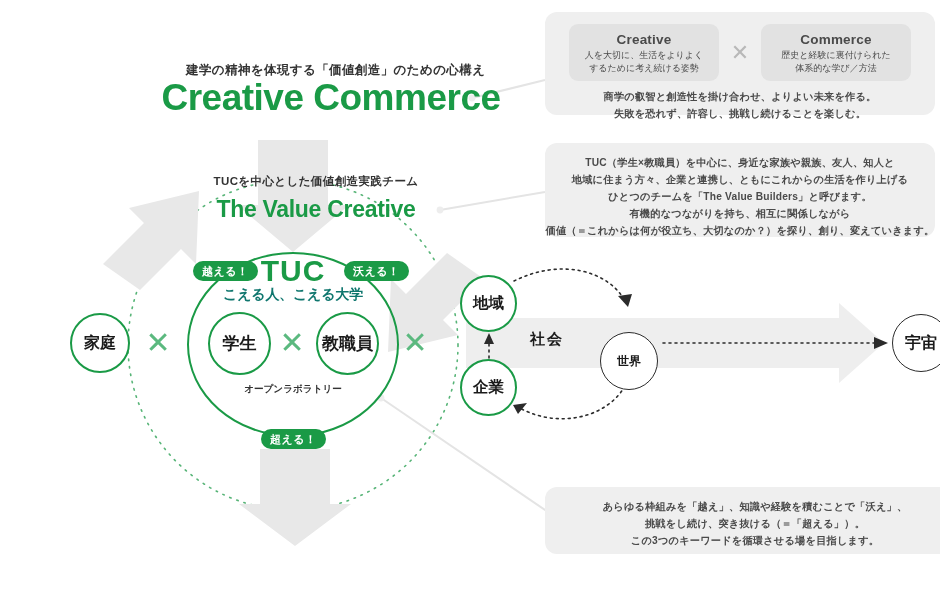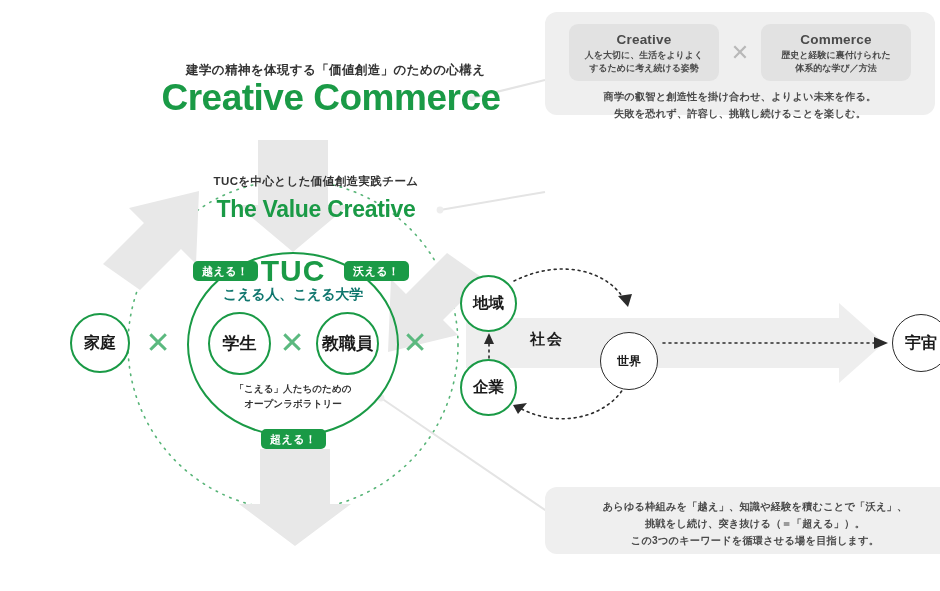--- a/index.html
+++ b/index.html
@@ -37,21 +37,21 @@
     font-size:10.2px;font-weight:700;color:#4a4a4a;text-align:center;
     line-height:17px;white-space:nowrap;letter-spacing:.2px;
   }
   #box1{left:545px;top:12px;width:390px;height:103px;padding-top:12px;}
   .cc-pair{display:flex;align-items:center;justify-content:center;gap:6px;}
   .cc-card{
     background:#e2e2e2;border-radius:9px;width:150px;height:57px;
     display:flex;flex-direction:column;align-items:center;justify-content:center;
   }
   .cc-title{font-size:13.5px;font-weight:700;color:#4a4a4a;letter-spacing:.2px;line-height:18px;}
-  .cc-desc{font-size:9px;font-weight:700;color:#4a4a4a;line-height:13px;text-align:center;white-space:nowrap;}
+  .cc-desc{font-size:9px;font-weight:400;color:#4a4a4a;line-height:13px;text-align:center;white-space:nowrap;}
   .cc-x{font-size:22px;color:#b8b8b8;font-weight:300;line-height:22px;width:30px;text-align:center;}
   #box1 .foot{margin-top:7px;}
 
   #box2{left:545px;top:143px;width:390px;height:94px;padding-top:11px;}
   #box3{left:545px;top:487px;width:420px;height:67px;padding-top:11px;}
 
   
   .circ{
     position:absolute;border-radius:50%;box-sizing:border-box;
     display:flex;align-items:center;justify-content:center;
@@ -78,21 +78,21 @@
   
   #tuc-word{left:210px;top:255px;width:166px;text-align:center;
     font-size:30px;font-weight:700;color:#1a9a46;letter-spacing:1px;line-height:32px;}
   #tuc-tag{left:196px;top:286px;width:194px;text-align:center;
     font-size:14px;font-weight:700;color:#0f766e;letter-spacing:-0.2px;white-space:nowrap;}
   #tuc-lab{left:196px;top:381px;width:194px;text-align:center;
     font-size:9.6px;font-weight:700;color:#333;line-height:15px;}
 
   
   .pill{
-    position:absolute;background:#1a9a46;color:#fff;border-radius:5px;
+    position:absolute;background:#1a9a46;color:#fff;border-radius:10px;
     font-size:11px;font-weight:700;letter-spacing:.5px;
     height:20px;line-height:20px;text-align:center;white-space:nowrap;
     padding:0 9px;box-sizing:border-box;
   }
   #pill-left{left:193px;top:261px;}
   #pill-right{left:344px;top:261px;}
   #pill-bottom{left:261px;top:429px;}
 
   
   .xsep{
@@ -181,33 +181,39 @@
         <div class="cc-desc">歴史と経験に裏付けられた</div>
         <div class="cc-desc">体系的な学び／方法</div>
       </div>
     </div>
     <div class="foot">
       <div class="ib-line">商学の叡智と創造性を掛け合わせ、よりよい未来を作る。</div>
       <div class="ib-line">失敗を恐れず、許容し、挑戦し続けることを楽しむ。</div>
     </div>
   </div>
 
+  <div class="abs infobox" id="box2">
+    <div class="ib-line">TUC（学生×教職員）を中心に、身近な家族や親族、友人、知人と</div>
+    <div class="ib-line">地域に住まう方々、企業と連携し、ともにこれからの生活を作り上げる</div>
+    <div class="ib-line">ひとつのチームを「The Value Builders」と呼びます。</div>
+    <div class="ib-line">有機的なつながりを持ち、相互に関係しながら</div>
+    <div class="ib-line">価値（＝これからは何が役立ち、大切なのか？）を探り、創り、変えていきます。</div>
+  </div>
 
   <div class="abs infobox" id="box3">
     <div class="ib-line">あらゆる枠組みを「越え」、知識や経験を積むことで「沃え」、</div>
     <div class="ib-line">挑戦をし続け、突き抜ける（＝「超える」）。</div>
     <div class="ib-line">この3つのキーワードを循環させる場を目指します。</div>
   </div>
 
   <div class="abs" id="tuc-ring"></div>
 
   <div class="abs" id="tuc-word">TUC</div>
   <div class="abs" id="tuc-tag">こえる人、こえる大学</div>
   <div class="abs" id="tuc-lab">
-    <div>「こえる」人たちのための</div>
     <div>オープンラボラトリー</div>
   </div>
 
   <div class="pill" id="pill-left">越える！</div>
   <div class="pill" id="pill-right">沃える！</div>
   <div class="pill" id="pill-bottom">超える！</div>
 
   <div class="circ circ-green" id="c-katei">家庭</div>
   <div class="circ circ-green" id="c-gakusei">学生</div>
   <div class="circ circ-green" id="c-kyoshokuin">教職員</div>

